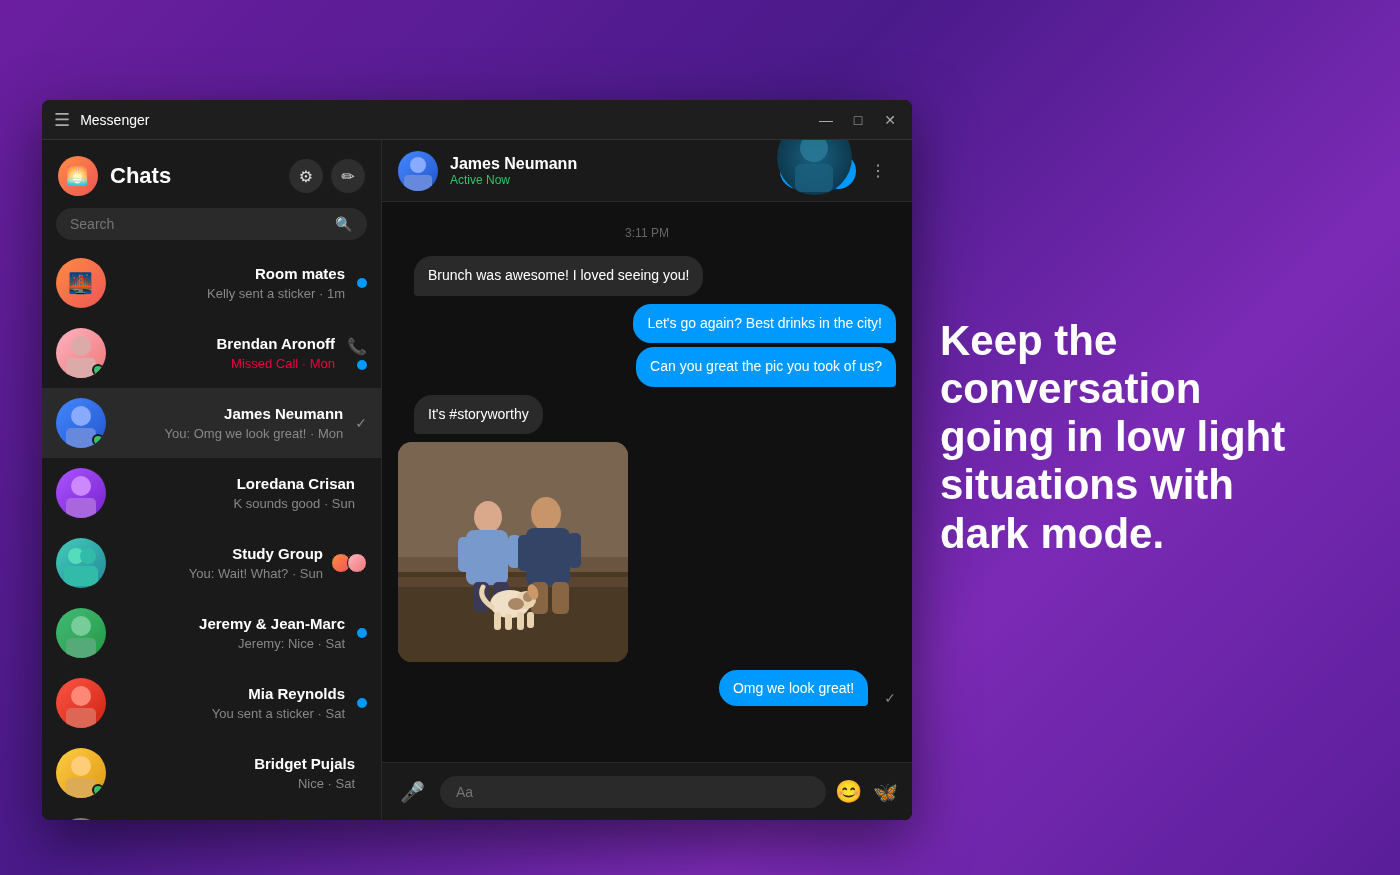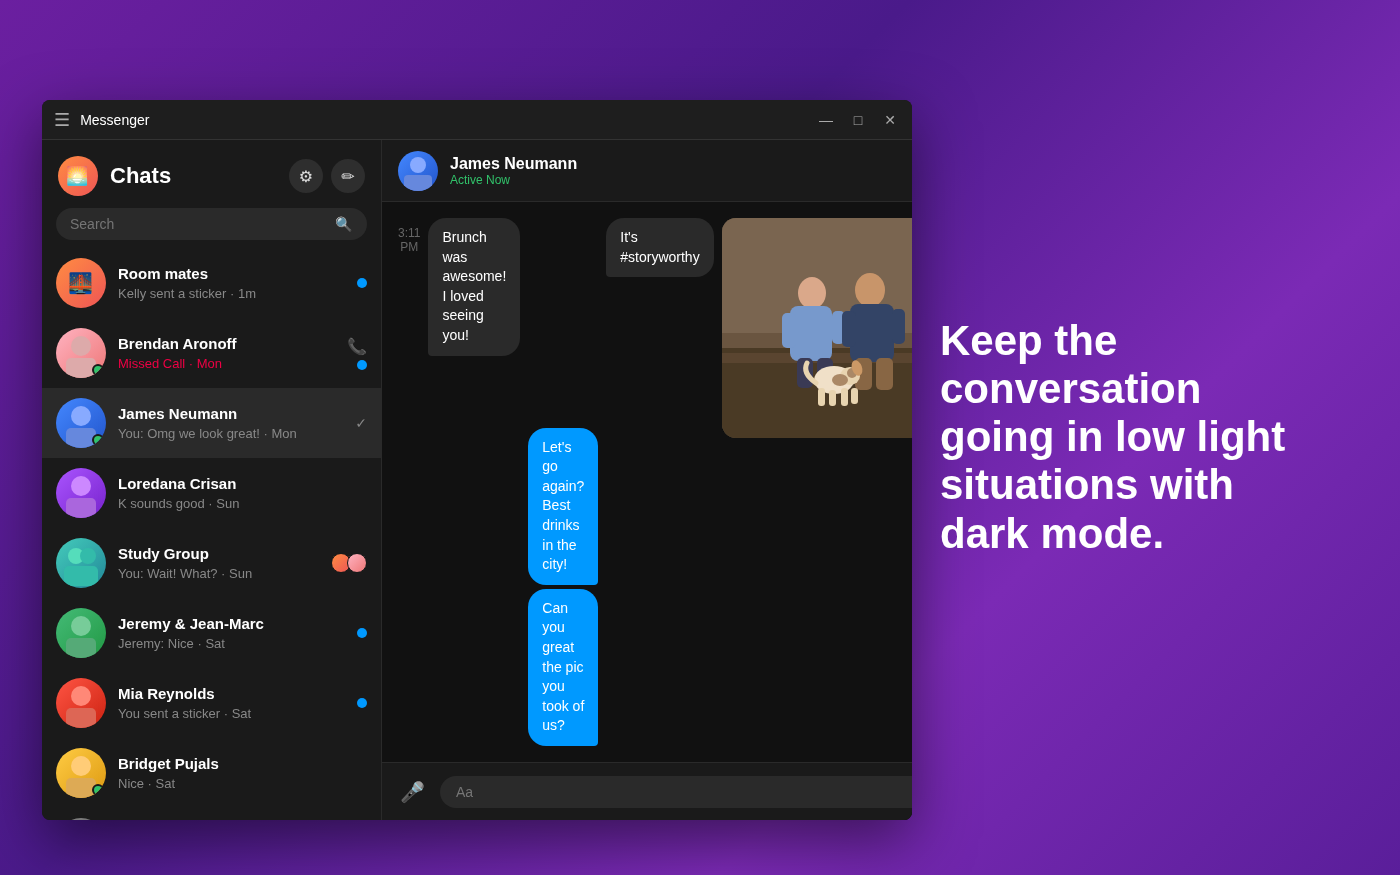--- a/index.html
+++ b/index.html
@@ -193,20 +193,21 @@
       background: #31c26a;
       border-radius: 50%;
       border: 2px solid #1a1a1a;
       position: absolute;
       bottom: 2px;
       right: 2px;
     }
     .chat-info {
       flex: 1;
       min-width: 0;
+      text-align: right;
     }
     .chat-name {
       color: #fff;
       font-size: 15px;
       font-weight: 600;
       white-space: nowrap;
       overflow: hidden;
       text-overflow: ellipsis;
     }
     .chat-preview {
@@ -326,21 +327,21 @@
       background: transparent;
       color: #aaa;
     }
 
     
     .messages-area {
       flex: 1;
       overflow-y: auto;
       padding: 16px;
       display: flex;
-      flex-direction: row;
+      flex-direction: column;
       gap: 8px;
     }
     .messages-area::-webkit-scrollbar { width: 4px; }
     .messages-area::-webkit-scrollbar-thumb { background: #333; border-radius: 2px; }
 
     .timestamp-label {
       text-align: center;
       color: #666;
       font-size: 12px;
       margin: 8px 0;
@@ -351,20 +352,21 @@
       flex-direction: column;
       max-width: 65%;
     }
     .message.received { align-self: flex-start; }
 
     .message-bubble {
       padding: 10px 14px;
       border-radius: 18px;
       font-size: 14px;
       line-height: 1.4;
+      margin-left: 16px;
     }
     .message.received .message-bubble {
       background: #2a2a2a;
       color: #fff;
       border-bottom-left-radius: 4px;
     }
 
     .message-group {
       display: flex;
       flex-direction: column;
@@ -379,21 +381,21 @@
       height: 220px;
       border-radius: 14px;
       overflow: hidden;
       background: #333;
       position: relative;
     }
 
     .last-msg-row {
       display: flex;
       align-items: flex-end;
-      gap: 5px;
+      gap: 16px;
       align-self: flex-end;
     }
     .last-msg-bubble {
       background: #0099ff;
       color: #fff;
       padding: 10px 14px;
       border-radius: 18px;
       border-bottom-right-radius: 4px;
       font-size: 14px;
     }

